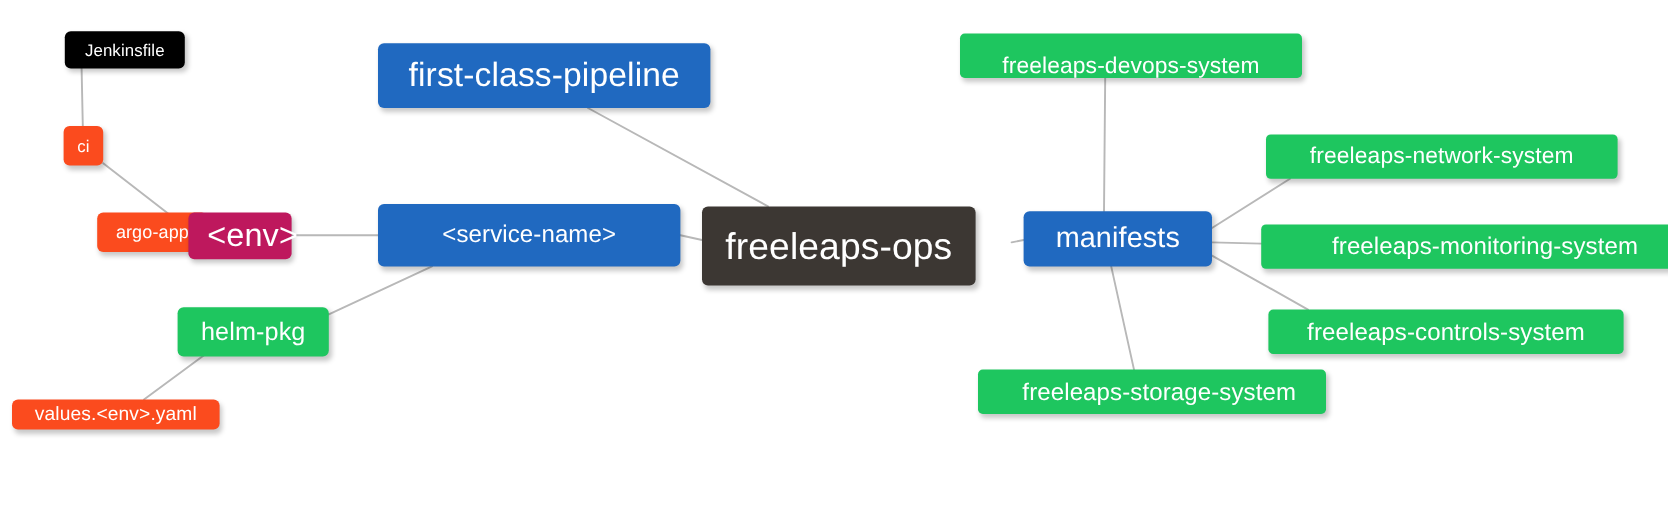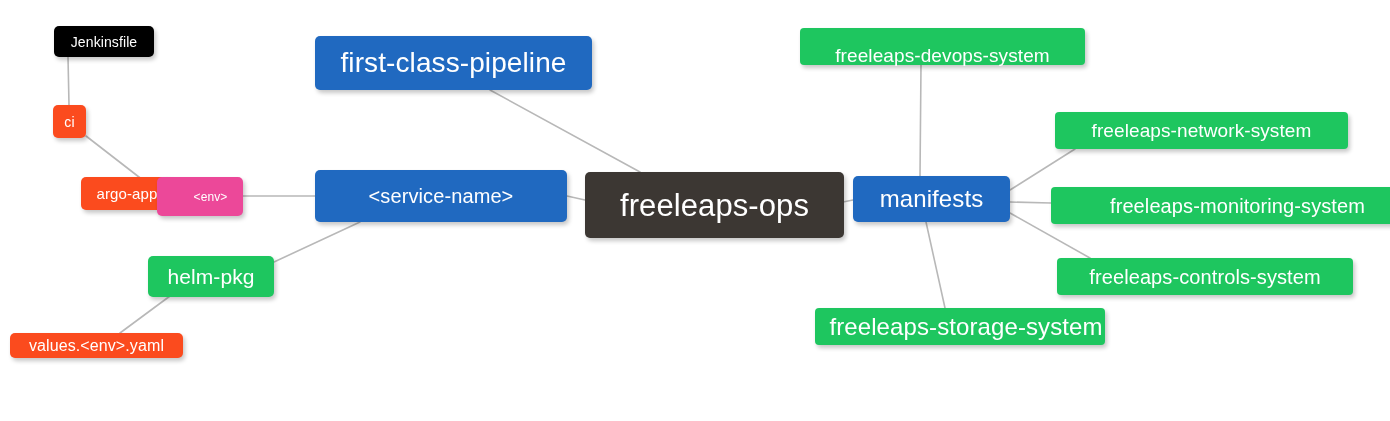--- a/index.html
+++ b/index.html
@@ -68,30 +68,30 @@
   <div id="node-layer">
       <div class="node" style="left: 18px; top: 26px; width: 100px; height: 31px; background: #000000; font-size: 14px; border-radius: 5px; margin-left: 36px;">
         <span class="node-label">Jenkinsfile</span>
       </div>
       <div class="node" style="left: 53px; top: 105px; width: 33px; height: 33px; background: rgb(251, 75, 30); font-size: 14px; border-radius: 5px;">
         <span class="node-label">ci</span>
       </div>
       <div class="node" style="left: 33px; top: 177px; width: 92px; height: 33px; background: rgb(251, 75, 30); font-size: 15px; border-radius: 5px; margin-left: 48px;">
         <span class="node-label">argo-app</span>
       </div>
-      <div class="node" style="left: 157px; top: 177px; width: 86px; height: 39px; background: #ec4899; font-size: 12px; border-radius: 5px; padding-left: 31px;">
+      <div class="node" style="left: 157px; top: 177px; width: 86px; height: 39px; background: #be185d; font-size: 27px; border-radius: 5px; padding-left: 31px;">
         <span class="node-label">&lt;env&gt;</span>
       </div>
       <div class="node" style="left: 315px; top: 170px; width: 252px; height: 52px; background: rgb(32, 105, 192); font-size: 20px; border-radius: 5px;">
         <span class="node-label">&lt;service-name&gt;</span>
       </div>
       <div class="node" style="left: 315px; top: 36px; width: 277px; height: 54px; background: rgb(32, 105, 192); font-size: 28px; border-radius: 5px;">
         <span class="node-label">first-class-pipeline</span>
       </div>
-      <div class="node" style="left: 585px; top: 172px; width: 259px; height: 66px; background: rgb(60, 55, 51); font-size: 31px; border-radius: 5px;">
+      <div class="node" style="left: 585px; top: 172px; width: 228px; height: 66px; background: rgb(60, 55, 51); font-size: 31px; border-radius: 5px;">
         <span class="node-label">freeleaps-ops</span>
       </div>
       <div class="node" style="left: 853px; top: 176px; width: 157px; height: 46px; background: rgb(32, 105, 192); font-size: 24px; border-radius: 5px;">
         <span class="node-label">manifests</span>
       </div>
       <div class="node" style="left: 148px; top: 256px; width: 126px; height: 41px; background: rgb(30, 198, 95); font-size: 21px; border-radius: 5px;">
         <span class="node-label">helm-pkg</span>
       </div>
       <div class="node" style="left: 10px; top: 333px; width: 173px; height: 25px; background: rgb(251, 75, 30); font-size: 16px; border-radius: 5px;">
         <span class="node-label">values.&lt;env&gt;.yaml</span>
@@ -101,17 +101,17 @@
       </div>
       <div class="node" style="left: 1055px; top: 112px; width: 293px; height: 37px; background: rgb(30, 198, 95); font-size: 19px; border-radius: 4px;">
         <span class="node-label">freeleaps-network-system</span>
       </div>
       <div class="node" style="left: 1051px; top: 187px; width: 373px; height: 37px; background: rgb(30, 198, 95); font-size: 20px; border-radius: 4px;">
         <span class="node-label">freeleaps-monitoring-system</span>
       </div>
       <div class="node" style="left: 1057px; top: 258px; width: 296px; height: 37px; background: rgb(30, 198, 95); font-size: 20px; border-radius: 4px;">
         <span class="node-label">freeleaps-controls-system</span>
       </div>
-      <div class="node" style="left: 815px; top: 308px; width: 290px; height: 37px; background: rgb(30, 198, 95); font-size: 24px; border-radius: 4px; padding-left: 22px;">
+      <div class="node" style="left: 815px; top: 308px; width: 290px; height: 37px; background: rgb(30, 198, 95); font-size: 20px; border-radius: 4px; padding-left: 22px;">
         <span class="node-label">freeleaps-storage-system</span>
       </div>
     </div>
 </div>
 
 </body></html>

